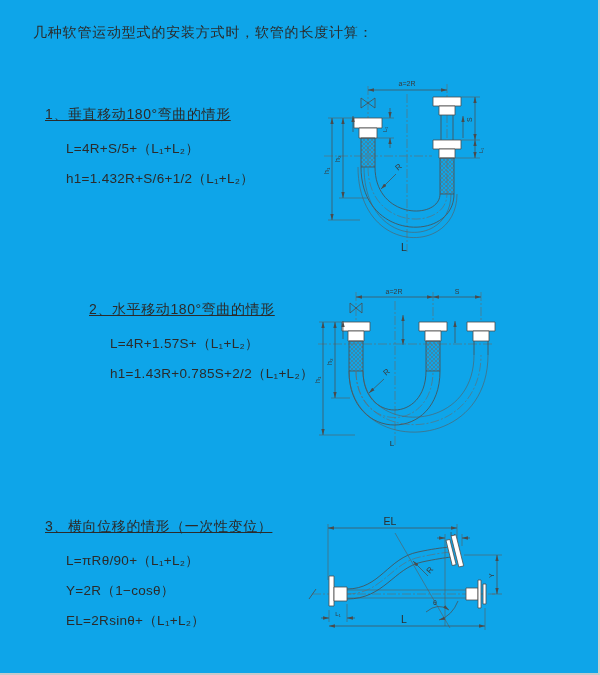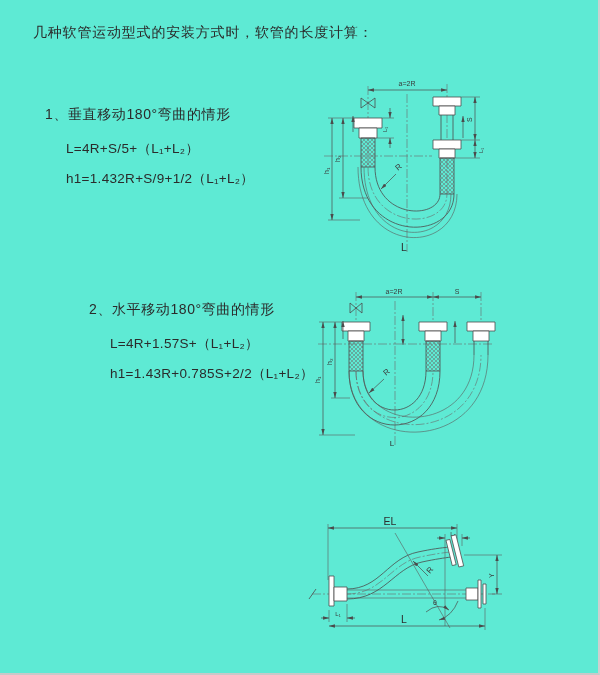--- a/index.html
+++ b/index.html
@@ -1,26 +1,26 @@
 <!DOCTYPE html>
 <html><head>
 <meta charset="utf-8">
 <style>
   html,body{margin:0;padding:0;background:#ffffff;}
   .page{
-    position:relative;width:600px;height:675px;background:#5eead4;
+    position:relative;width:600px;height:675px;background:#0ea5e9;
     font-family:"Liberation Sans","DejaVu Sans",sans-serif;color:#2e2e2e;
     border-right:2px solid #cfcfcf;border-bottom:2px solid #c9c9c9;
     box-sizing:border-box;overflow:hidden;
   }
   .doc-title{
     position:absolute;left:33px;top:24px;font-size:14px;letter-spacing:0.8px;color:#2b2b2b;
   }
   .sec{position:absolute;left:45px;width:280px;}
-  .sec-heading{font-size:14px;letter-spacing:0.6px;color:#2b2b2b;margin:0 0 10px 0;}
+  .sec-heading{font-size:14px;letter-spacing:0.6px;color:#2b2b2b;margin:0 0 10px 0;text-decoration:underline;}
   .formula{font-size:13.5px;color:#2b2b2b;margin-left:21px;height:30px;line-height:30px;letter-spacing:0.3px;white-space:nowrap;}
   .diagram{position:absolute;}
   svg{font-family:"Liberation Sans","DejaVu Sans",sans-serif;}
   svg line,svg path,svg rect,svg polygon{vector-effect:non-scaling-stroke;}
   .st{stroke:#4b4b4b;stroke-width:0.8;fill:none;}
   .thin{stroke:#5a5a5a;stroke-width:0.6;fill:none;}
   .cl{stroke:#6a6a6a;stroke-width:0.6;fill:none;stroke-dasharray:9 2 2 2;}
   .hd{stroke:#4b4b4b;stroke-width:0.7;fill:none;}
   .lbl{fill:#3a3a3a;font-size:7px;}
   .lbl-s{fill:#3a3a3a;font-size:6px;}
@@ -30,29 +30,35 @@
 </head>
 <body>
 
 <div class="page">
 
   <div class="doc-title">几种软管运动型式的安装方式时，软管的长度计算：</div>
 
   <section class="sec" style="top:106px;">
     <div class="sec-heading">1、垂直移动180°弯曲的情形</div>
     <div class="formula">L=4R+S/5+（L₁+L₂）</div>
-    <div class="formula">h1=1.432R+S/9+1/2（L₁+L₂）</div>
+    <div class="formula">h1=1.432R+S/6+1/2（L₁+L₂）</div>
   </section>
 
   <section class="sec" style="top:301px;margin-left:44px;">
     <div class="sec-heading">2、水平移动180°弯曲的情形</div>
     <div class="formula">L=4R+1.57S+（L₁+L₂）</div>
     <div class="formula">h1=1.43R+0.785S+2/2（L₁+L₂）</div>
   </section>
 
+  <section class="sec" style="top:518px;">
+    <div class="sec-heading">3、横向位移的情形（一次性变位）</div>
+    <div class="formula">L=πRθ/90+（L₁+L₂）</div>
+    <div class="formula">Y=2R（1−cosθ）</div>
+    <div class="formula">EL=2Rsinθ+（L₁+L₂）</div>
+  </section>
 
   <div class="diagram" style="left:310px;top:70px;width:290px;height:190px;">
     <svg width="290" height="190" viewBox="0 0 290 190">
       <defs>
         <marker id="ar1" markerWidth="9" markerHeight="6" refX="8.5" refY="3" orient="auto-start-reverse">
           <path d="M0,0.6 L8.5,3 L0,5.4 z" fill="#4b4b4b"></path>
         </marker>
         <pattern id="hatch1" width="4" height="4" patternUnits="userSpaceOnUse">
           <path d="M0,0 l4,4 M4,0 l-4,4" stroke="#6a6a6a" stroke-width="0.5"></path>
         </pattern>

